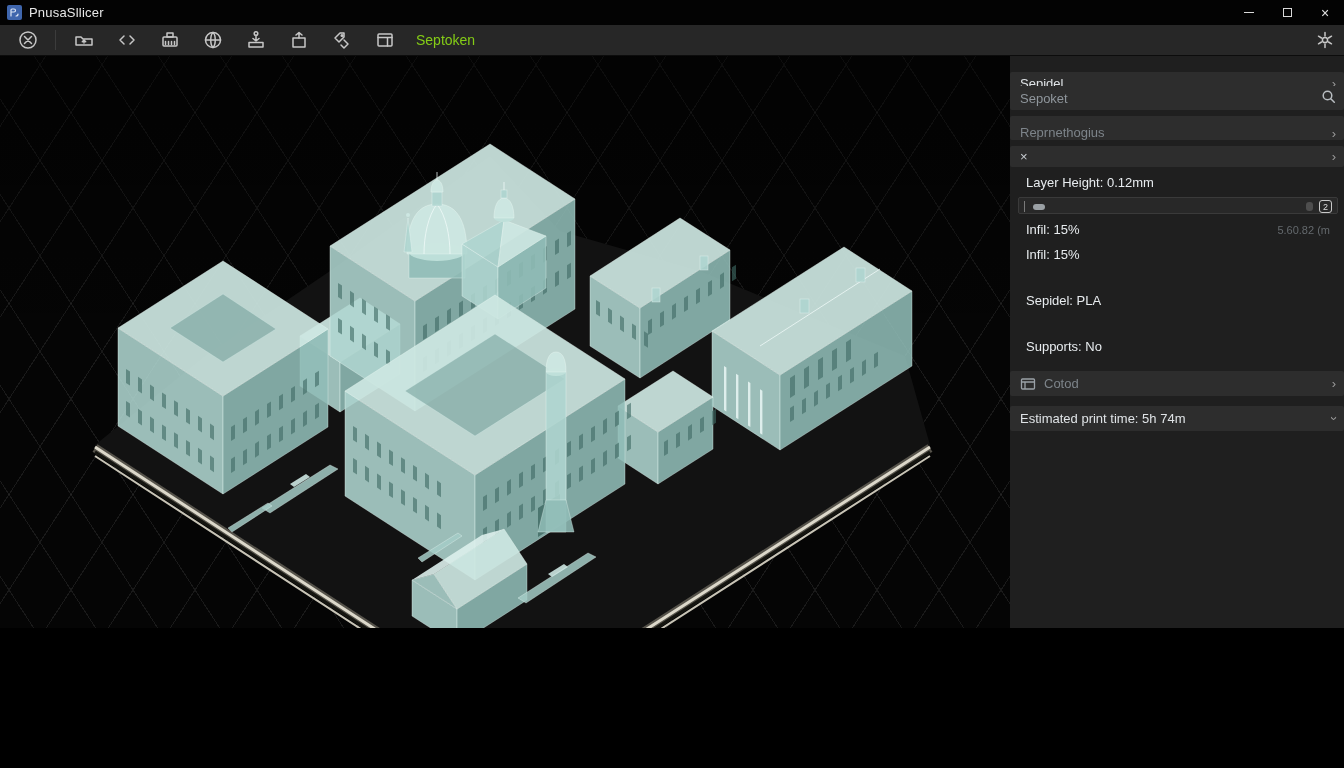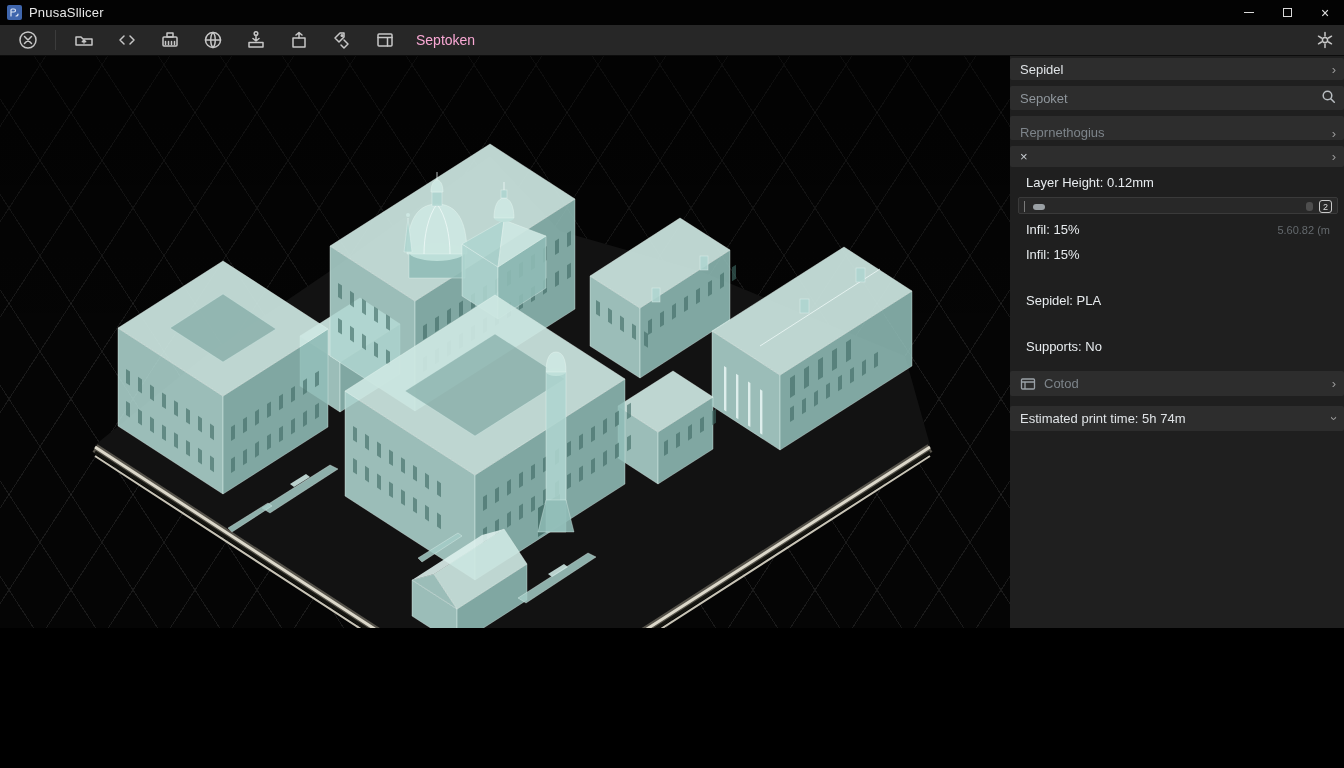--- a/index.html
+++ b/index.html
@@ -19,21 +19,21 @@
   .wc-sq{width:9px;height:9px;border:1px solid #d9d9d9;display:block;}
   .wc-x{font-size:14px;line-height:1;color:#e2e2e2;}
 
   
   .toolbar{position:absolute;left:0;top:25px;width:1344px;height:31px;background:#272727;
            border-bottom:1px solid #0c0c0c;display:flex;align-items:center;}
   .tbtn{width:30px;height:28px;margin-left:13px;background:transparent;border:0;padding:0;
         display:flex;align-items:center;justify-content:center;}
   .tbtn svg{stroke:#c7c7c7;fill:none;stroke-width:1.5;stroke-linecap:round;stroke-linejoin:round;}
   .tb-div{width:1px;height:20px;background:#3c3c3c;margin-left:12px;}
-  .proj-name{color:#f9a8d4;font-size:14px;margin-left:16px;}
+  .proj-name{color:#84cc16;font-size:14px;margin-left:16px;}
   .tb-spacer{flex:1;}
   .tbtn.right{margin-right:4px;margin-left:0;}
 
   
   .viewport{position:absolute;left:0;top:56px;width:1010px;height:712px;background-color:#050505;
     background-image:
       repeating-linear-gradient(57deg,  rgba(46,46,46,.5) 0 1px, transparent 1px 52px),
       repeating-linear-gradient(-57deg, rgba(46,46,46,.5) 0 1px, transparent 1px 52px);}
   .grid-fade{position:absolute;inset:0;
     background:linear-gradient(to top, rgba(0,0,0,0) 55%, rgba(0,0,0,.5) 100%);}
@@ -327,21 +327,21 @@
           <polygon class="cab" points="548,518 564,508 568,511 552,521"></polygon>
           <polygon class="boat" points="418,502 458,477 462,480 422,506"></polygon>
           <polygon class="boat" points="228,472 268,447 272,450 232,476"></polygon>
         </g>
       </g>
     </svg>
   </div>
 
   <aside class="sidebar">
 
-    <div class="srow" style="top:2px;height:22px;">
+    <div class="srow" style="top:16px;height:22px;">
       <span class="lab">Sepidel</span>
       <span class="chev">›</span>
     </div>
 
     <div class="srow search-row" style="top:30px;height:24px;">
       <input type="text" placeholder="Sepoket" style="">
       <span class="sicon">
         <svg width="15" height="15" viewBox="0 0 15 15">
             <circle cx="6.5" cy="6.5" r="4.3"></circle>
             <line x1="9.8" y1="9.8" x2="13.3" y2="13.3"></line>

